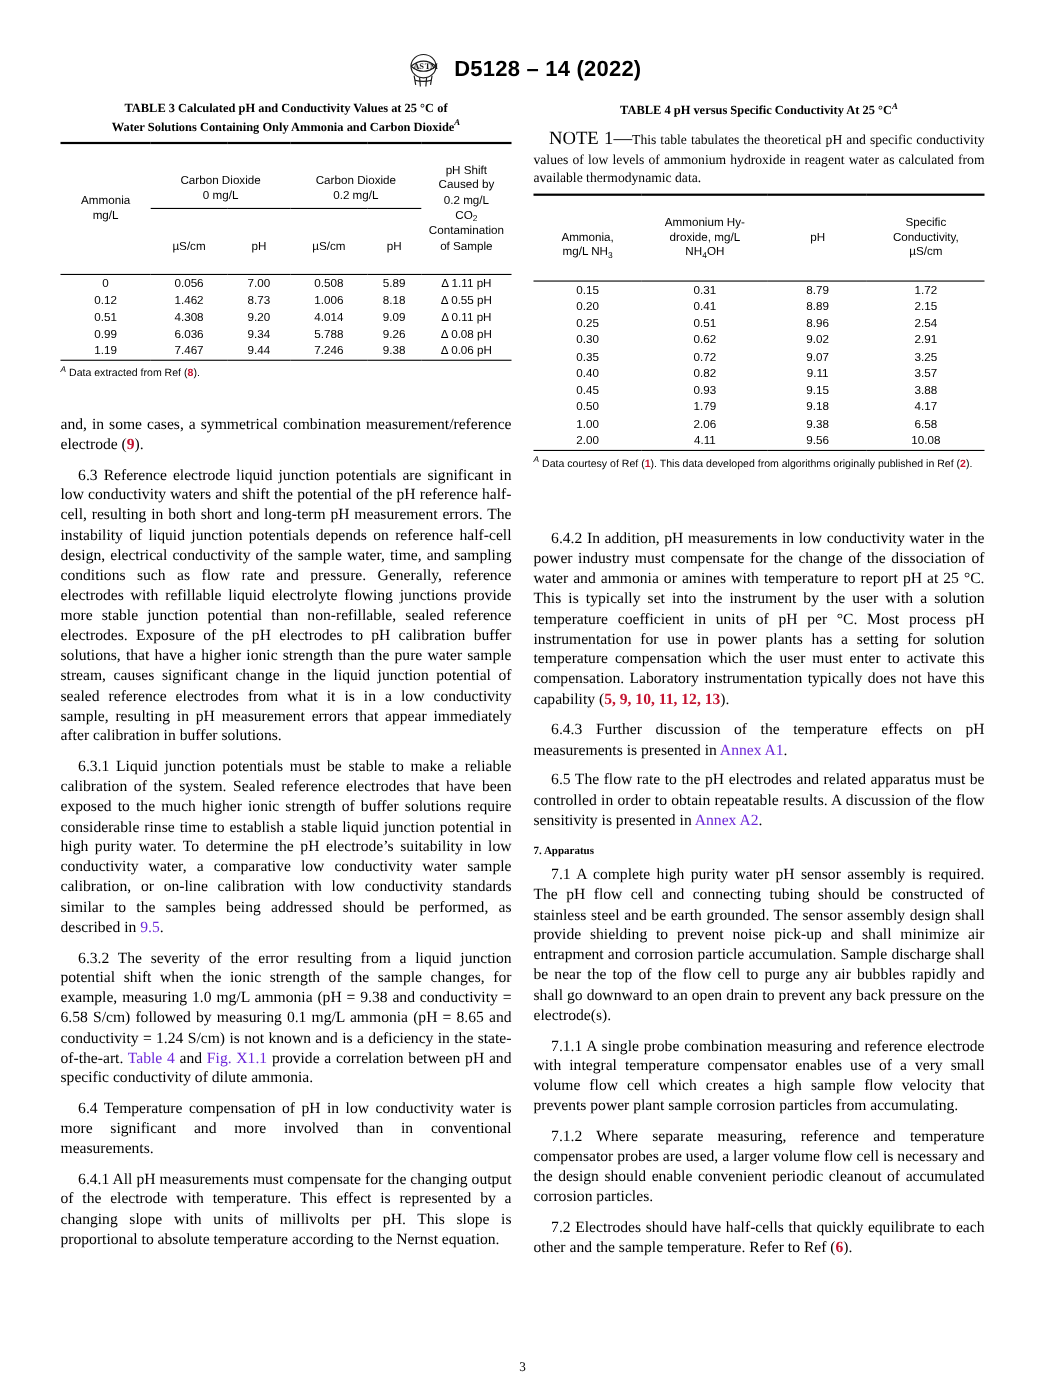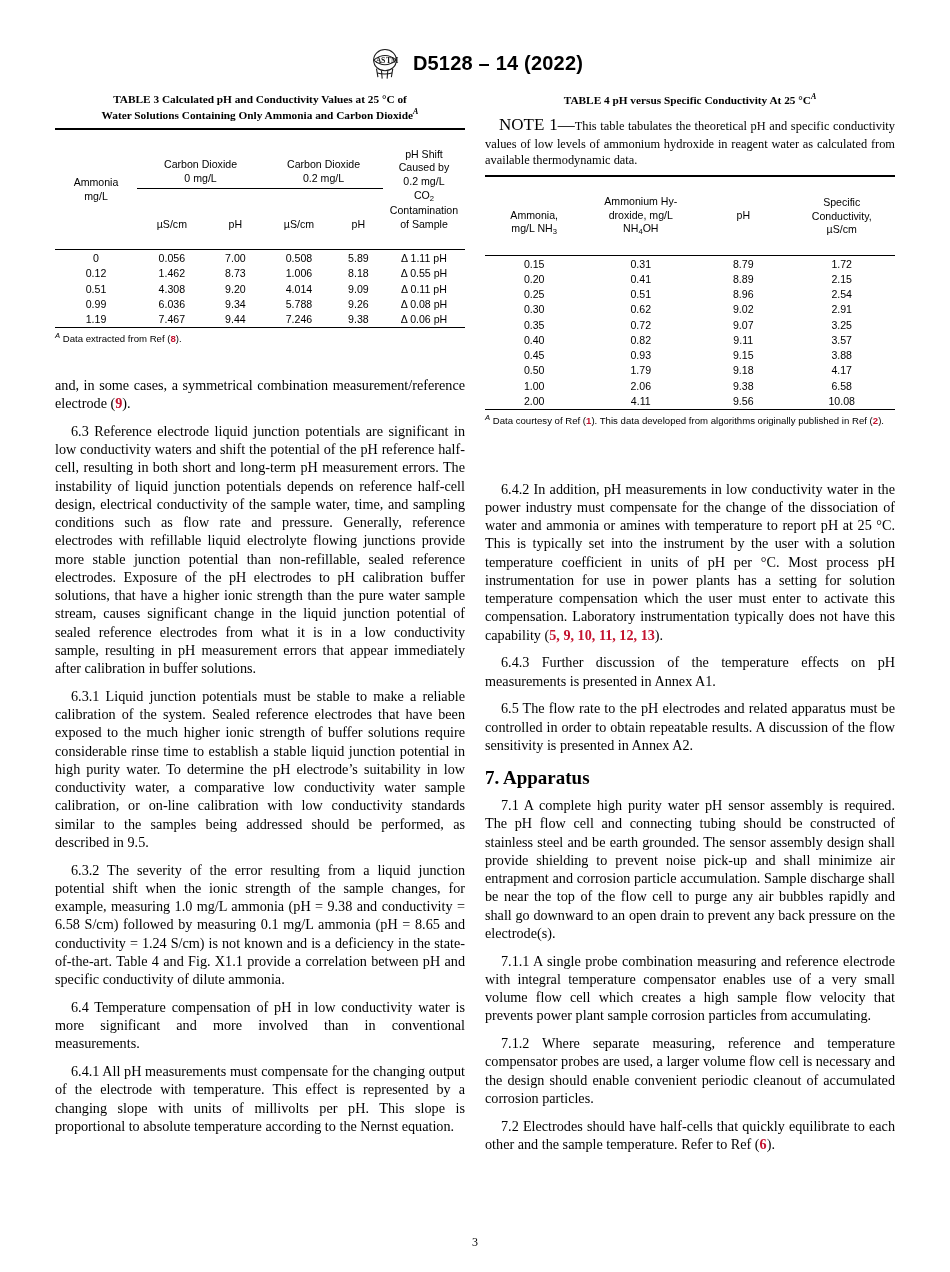--- a/index.html
+++ b/index.html
@@ -68,25 +68,25 @@
 
   
   p.body {
     font-size:14.2px; line-height:1.285;
     text-align:justify; text-justify:inter-word;
     margin:0 0 0 0; text-indent:16px;
     hyphens:auto;
   }
   p.cont { text-indent:0; }
   p.gap { margin-top:9.5px; }
-  .ref { color:#000000; }
+  .ref { color:#6d28d9; }
   .ref-b { color:#C4122F; font-weight:bold; }
   h2.sect {
     font-family:"Liberation Serif", serif;
-    font-weight:bold; font-size:19px;
+    font-weight:bold; font-size:10px;
     margin:13px 0 7px 0;
   }
 
   .pageno {
     position:absolute; bottom:22px; left:0; width:950px;
     text-align:center; font-family:"Liberation Serif", serif; font-size:12px;
   }
 </style>
 </head>
 <body>

